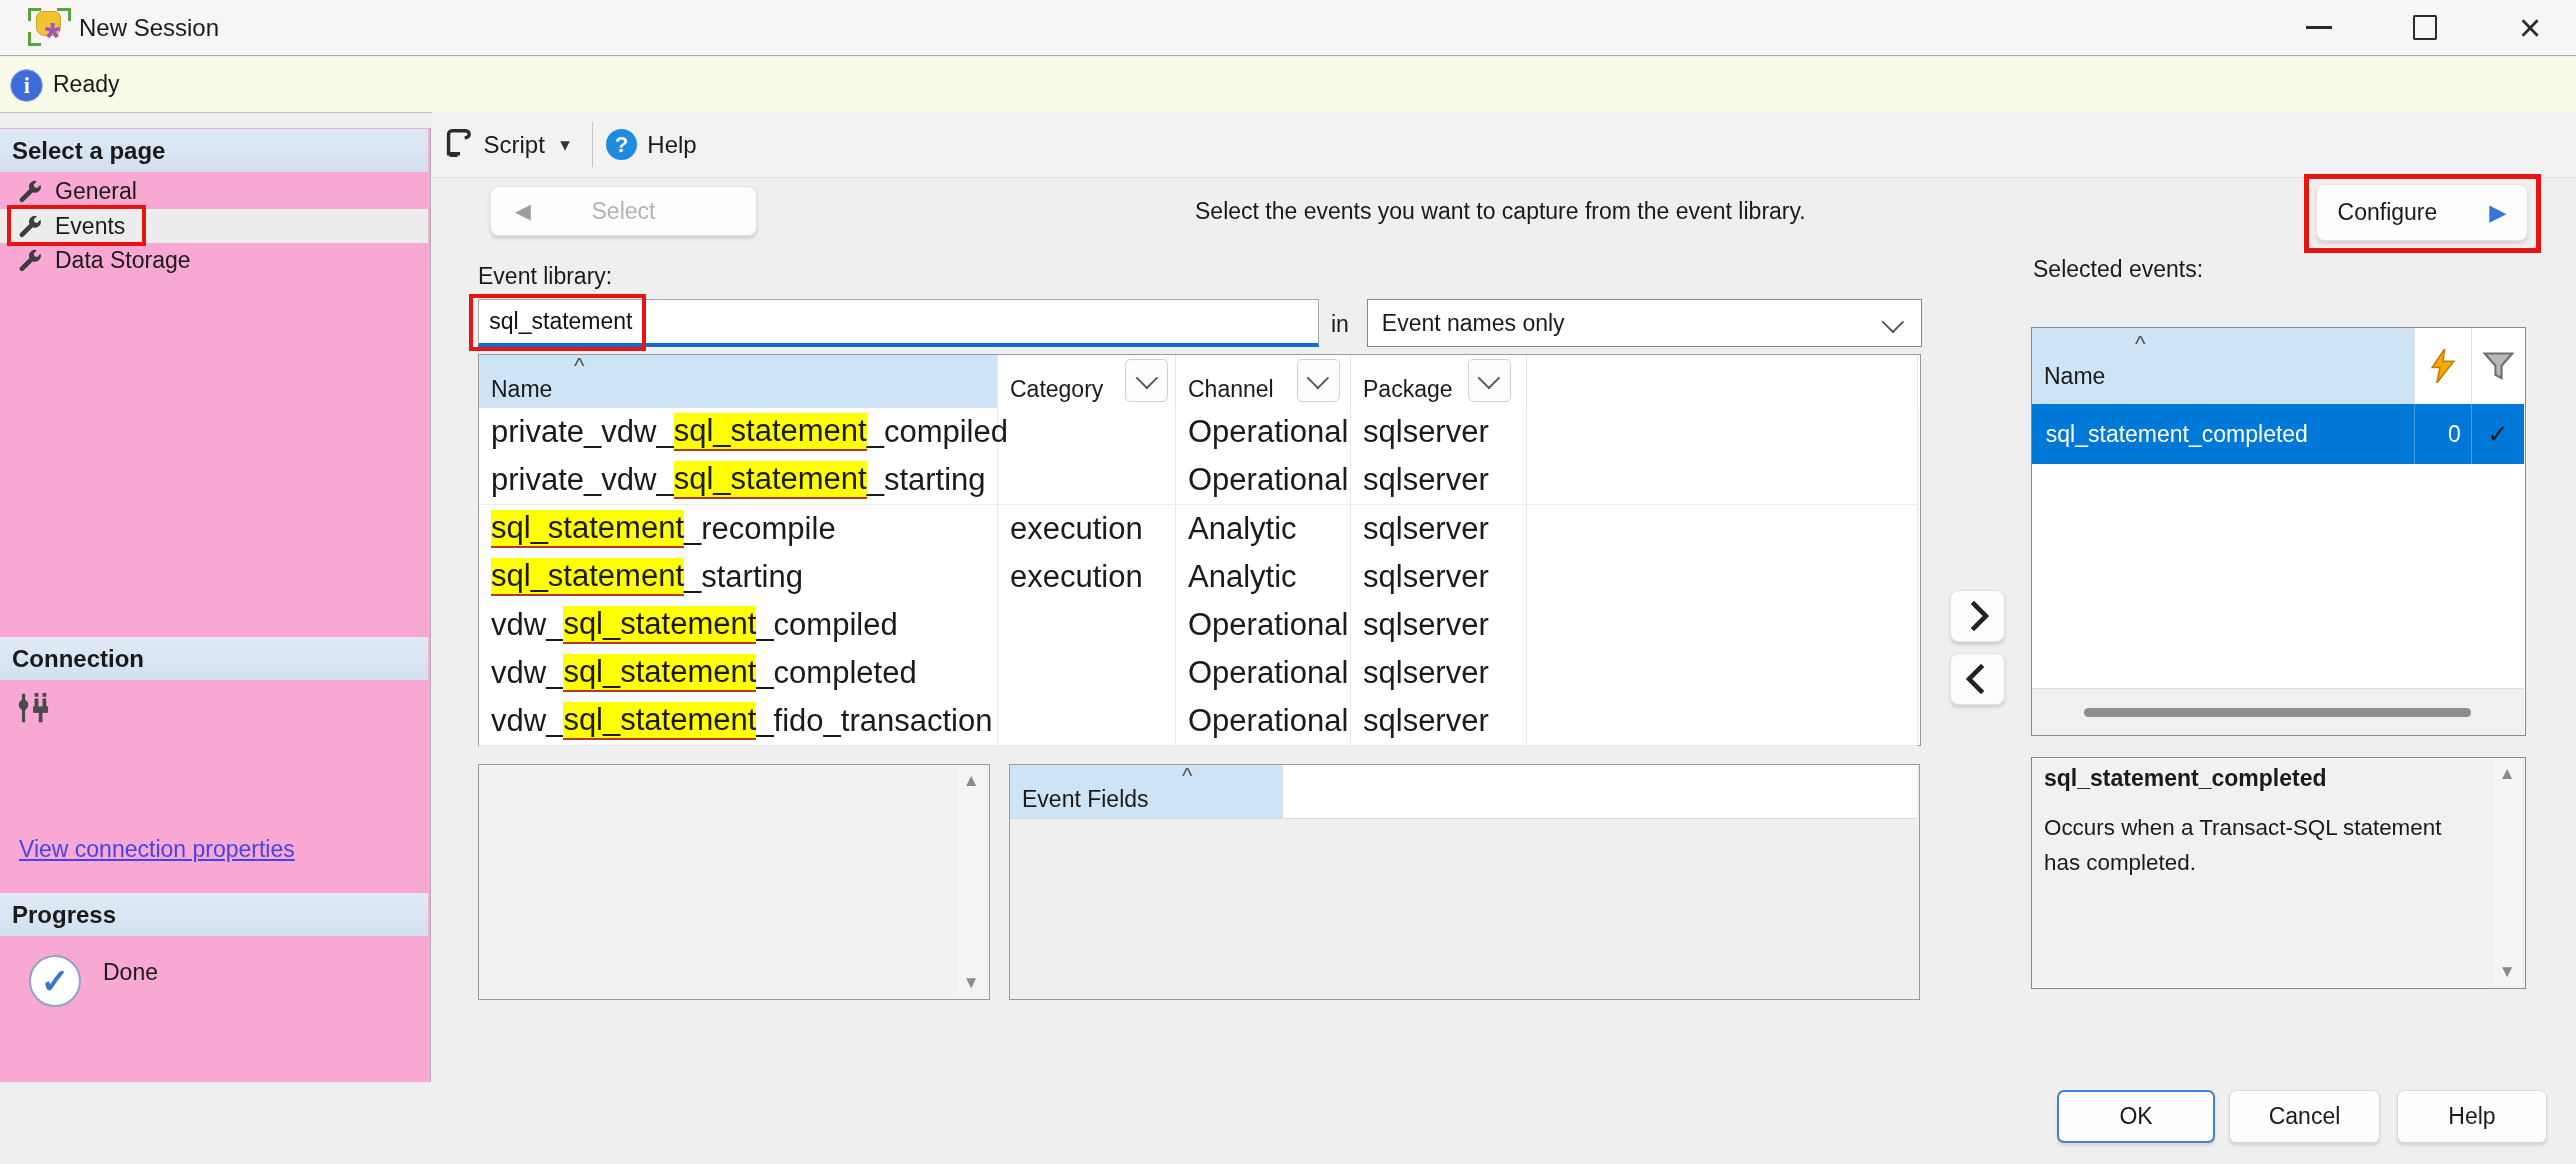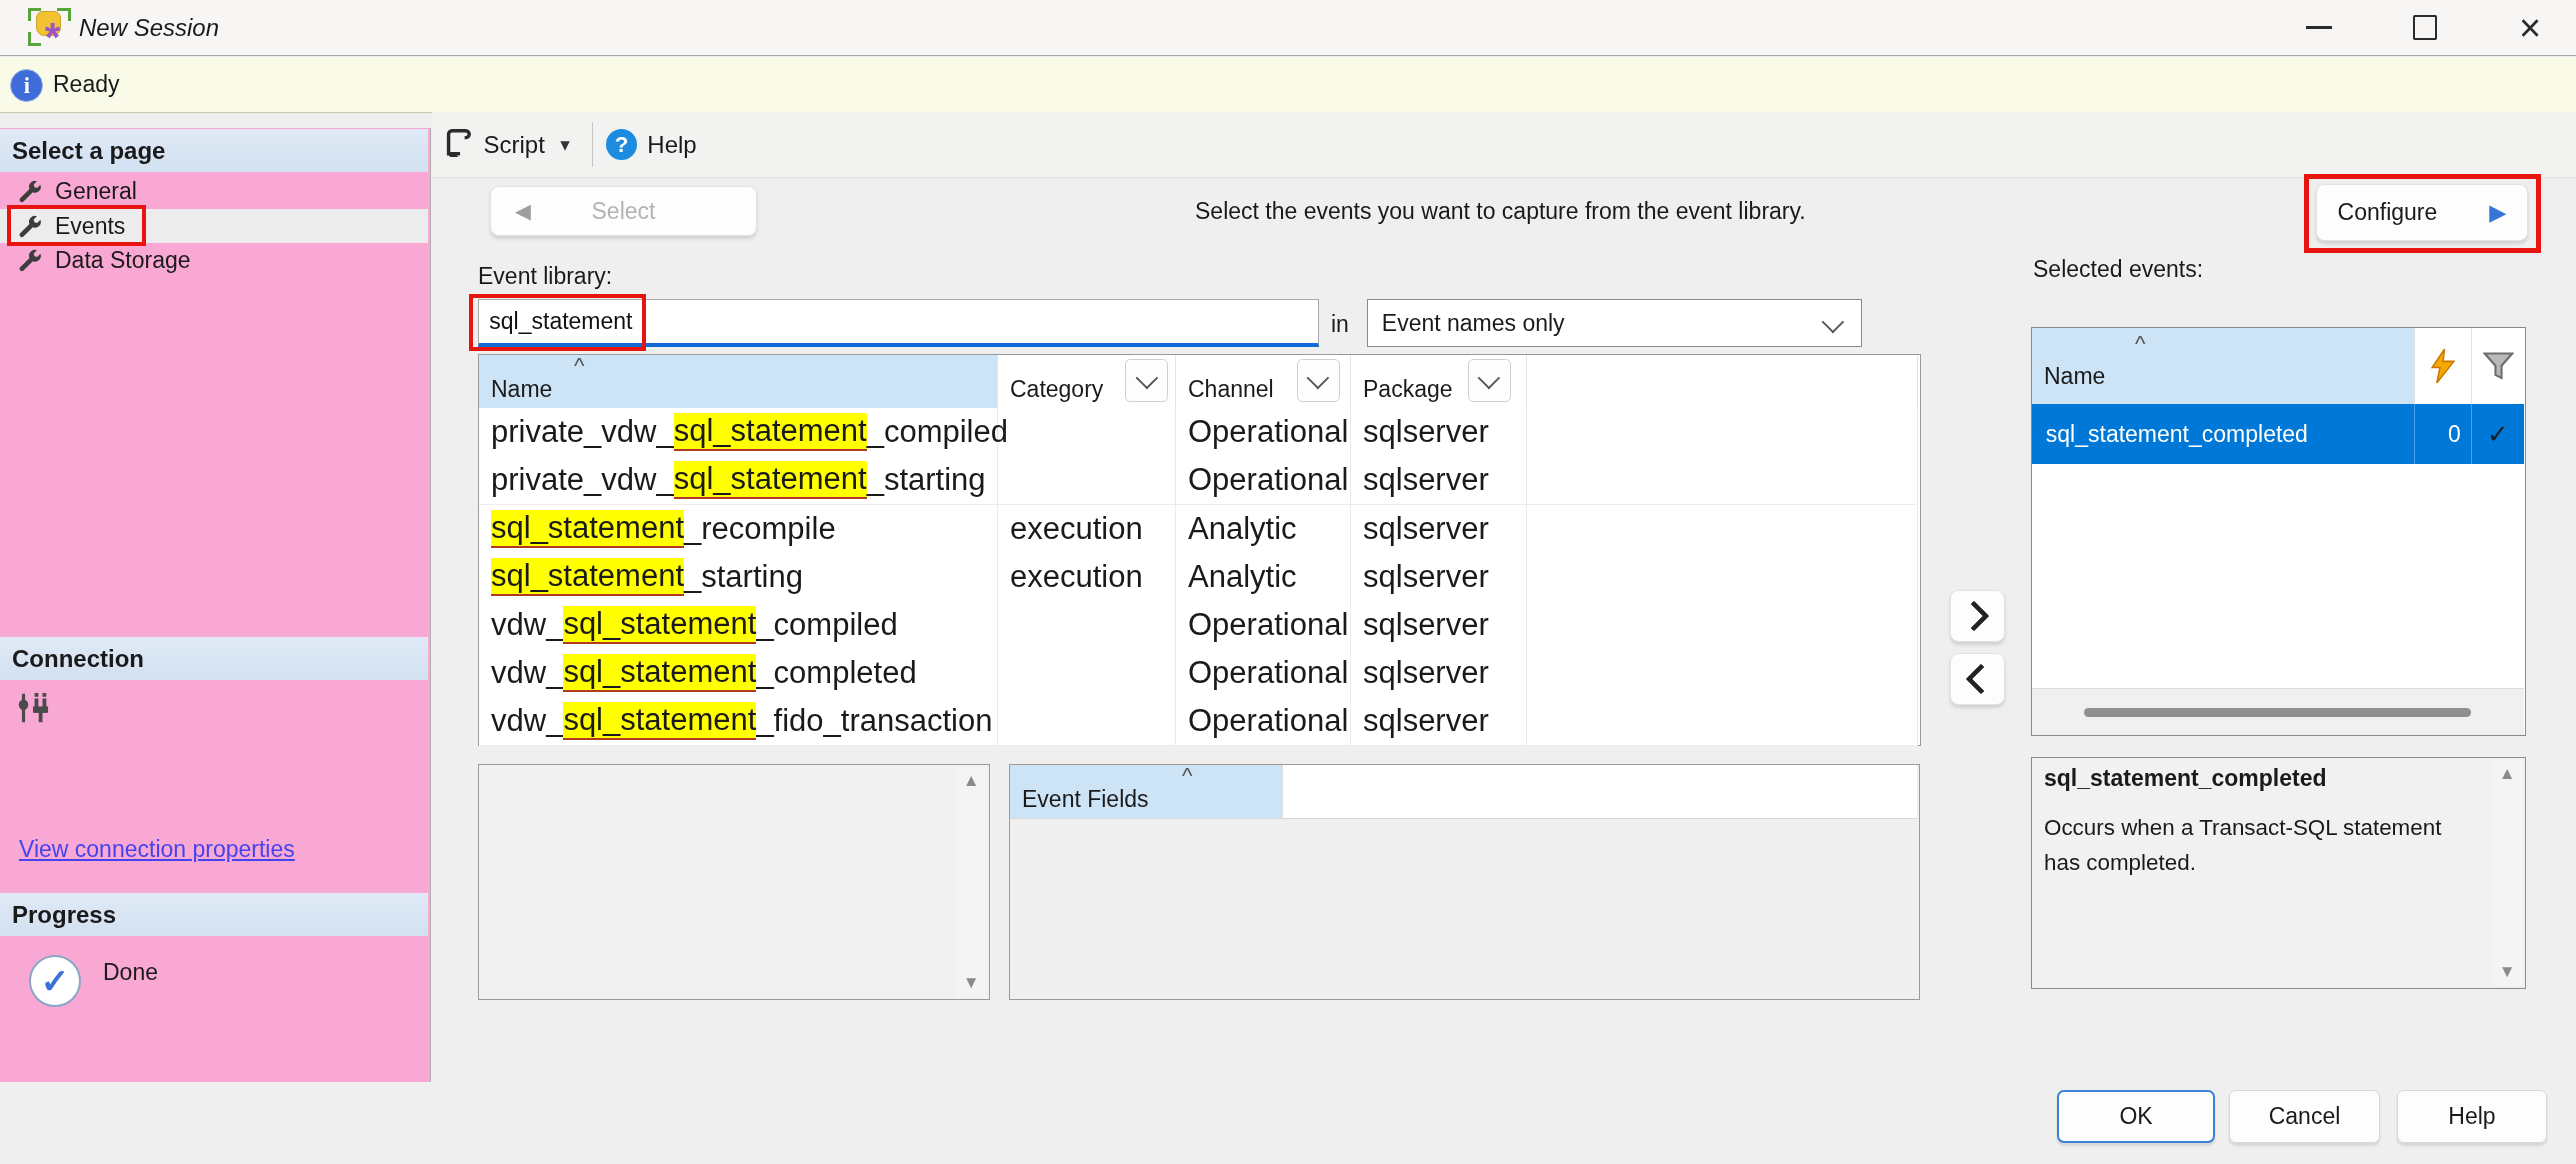--- a/index.html
+++ b/index.html
@@ -1,21 +1,21 @@
 <!DOCTYPE html>
 <html style="font-size:13.8px"><head>
 <meta charset="utf-8">
 <style>
   html,body{margin:0;padding:0;background:#d8d8d8;}
   #stage{position:relative;width:2576px;height:1164px;background:#efefef;overflow:hidden;
          font-family:"Liberation Sans", sans-serif;color:#1a1a1a;}
   .abs{position:absolute;}
   
   .titlebar{left:0;top:0;width:2576px;height:55px;background:#f7f6f5;border-bottom:1.7px solid #a9a9a9;}
-  .title-text{left:79px;top:0;height:55px;line-height:55px;font-size:24px;font-style:italic;}
+  .title-text{left:79px;top:0;height:55px;line-height:55px;font-size:24px;}
   .win-ico{left:31px;top:9.5px;width:38px;height:36px;}
   .win-ico .cyl{position:absolute;left:5.2px;top:1.7px;width:22.4px;height:22.4px;background:#f2c230;border:1.7px solid #caa12a;border-radius:6.9px 6.9px 8.6px 8.6px;}
   .win-ico .br{position:absolute;width:10.3px;height:10.3px;border:3.4px solid #5aa43c;}
   .win-ico .star{position:absolute;left:13.8px;top:5.2px;font-size:40px;font-weight:bold;color:#9a55c8;}
   .ctl{top:0;height:55px;width:60px;display:flex;align-items:center;justify-content:center;}
   .min-glyph{width:26px;height:2.6px;background:#2b2b2b;}
   .max-glyph{width:20.6px;height:20.6px;border:2.6px solid #2b2b2b;border-radius:1.7px;}
   .close-glyph{font-size:38px;font-weight:300;color:#2b2b2b;line-height:38px;}
   .statusbar{left:0;top:57px;width:2576px;height:55px;background:#fafae8;border-bottom:1.7px solid #c7c7b6;}
   .info-ico{left:10.3px;top:12px;width:31px;height:31px;border-radius:50%;background:#3e6cd8;border:1.7px solid #9fb6e0;
@@ -183,21 +183,21 @@
   <div class="abs btn" style="left:2316px;top:184px;width:212px;height:57px;justify-content:space-between;padding:0 20.6px;">
     <span>Configure</span>
     <span style="color:#3575d8;font-size:22.4px;">▶</span>
   </div>
   <div class="abs redbox" style="left:2304px;top:174px;width:237px;height:79px;border-width:5.2px;"></div>
 
   <div class="abs" style="left:478px;top:263px;font-size:23px;">Event library:</div>
   <input class="abs search-input" type="text" value="sql_statement" style="">
   <div class="abs redbox" style="left:469px;top:294px;width:177px;height:57px;"></div>
   <div class="abs" style="left:1331px;top:311px;font-size:23px;">in</div>
-  <div class="abs combo" style="left:1367px;top:299px;width:495px;height:48px;">
+  <div class="abs combo" style="left:1367px;top:299px;width:555px;height:48px;">
     <span style="margin-left:13.8px;">Event names only</span>
     <span class="chev" style="position:absolute;right:20.6px;top:13.8px;"></span>
   </div>
 
   <div class="abs etable">
     <div class="eh">
       <div class="hc hc-name">
         <span class="sortcaret" style="left:95px;">^</span>
         <span class="htxt">Name</span>
       </div>

